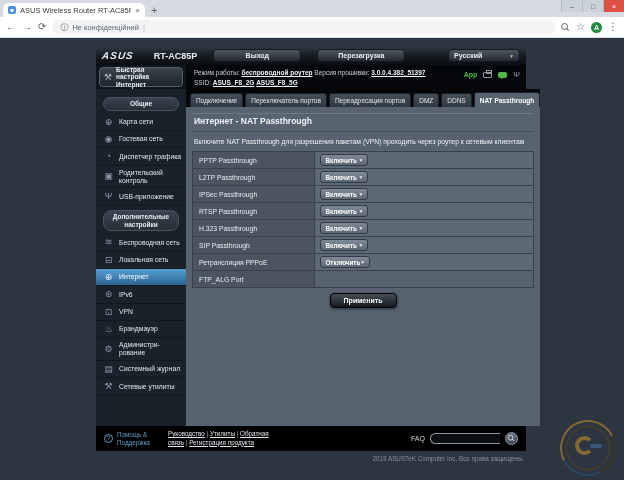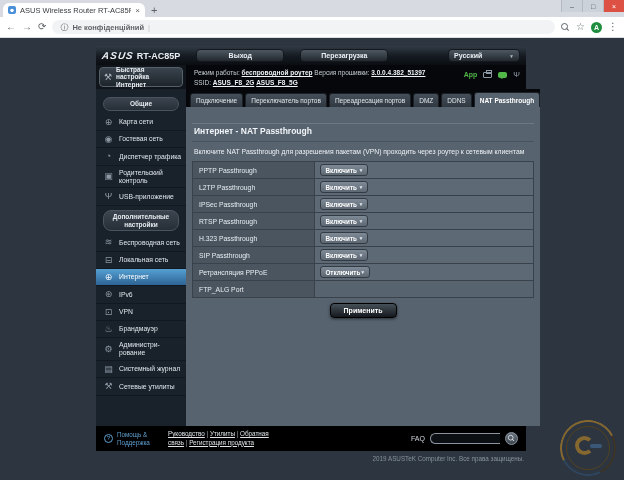--- a/index.html
+++ b/index.html
@@ -15,36 +15,36 @@
   .tclose { font-size:8px; color:#5f6368; cursor:pointer; }
   .newtab { font-size:11px; color:#5f6368; margin-left:6px; padding-bottom:1px; cursor:pointer; }
   .wincontrols { position:absolute; right:0; top:0; display:flex; height:12px; }
   .wc { width:21px; height:12px; display:flex; align-items:center; justify-content:center; font-size:7px; color:#454c54; background:#ccd2d9; border-left:1px solid #b4bac2; }
   .wc.close { background:#dd5144; color:#fff; }
 
   .toolbar { height:20px; background:#fff; display:flex; align-items:center; padding:0 6px; gap:6px; }
   .navic { font-size:10px; color:#5f6368; line-height:1; cursor:pointer; }
   .urlbox { flex:1; height:14px; background:#f1f3f4; border-radius:7px; display:flex; align-items:center; gap:4px; padding:0 8px; font-size:7.5px; }
   .sec-ic { color:#5f6368; font-size:8px; }
-  .sec-tx { color:#5f6368;font-weight:bold; }
+  .sec-tx { color:#5f6368; }
   .url-sep { color:#c0c4c8; }
   .url-tx { color:#202124; }
   .mag { position:relative; width:9px; height:9px; display:inline-block; color:#5f6368; cursor:pointer; }
   .mag::before { content:""; position:absolute; width:5px; height:5px; border:1.2px solid currentColor; border-radius:50%; left:0; top:0; }
   .mag::after { content:""; position:absolute; width:3.2px; height:1.3px; background:currentColor; transform:rotate(45deg); left:5px; top:6.2px; }
   .avatar { width:11px; height:11px; border-radius:50%; background:#1e8e3e; color:#fff; font-size:7px; font-weight:bold; display:flex; align-items:center; justify-content:center; cursor:pointer; }
   .chromediv { height:1px; background:#dadce0; }
 
   
   .page { height:442px; background:#2c3540; position:relative; padding-top:8px; }
   .app { width:430px; margin-left:96px; position:relative; }
 
   .banner { height:19px; background:linear-gradient(180deg,#313a44 0%,#141a20 55%,#0a0e13 100%); display:flex; align-items:center; padding:0 6px; }
   .brand { font-weight:800; font-style:italic; letter-spacing:1px; transform:skewX(-8deg); color:#e9eef3; font-size:10px; }
-  .model { color:#e9eef3; font-size:9px; font-weight:bold; margin-left:3px; }
+  .model { color:#e9eef3; font-size:9px; font-weight:bold; margin-left:20px; }
   .hbtn { min-width:88px; height:13px; margin-left:16px; background:linear-gradient(#4d5761,#23292f); border:1px solid #14181d; border-radius:4px; color:#e9eef3; font-size:7px; font-weight:bold; display:flex; align-items:center; justify-content:center; cursor:pointer; }
   .langbtn { margin-left:auto; min-width:72px; height:13px; background:linear-gradient(#4d5761,#23292f); border:1px solid #14181d; border-radius:4px; color:#e9eef3; font-size:7px; font-weight:bold; display:flex; align-items:center; justify-content:space-between; padding:0 5px; cursor:pointer; }
   .caret { font-size:5px; color:#aeb7c0; }
 
   .subhdr { height:24px; display:flex; background:#05070a; }
   .qzone { width:90px; flex:0 0 auto; display:flex; align-items:center; justify-content:center; background:#10151b; }
   .qsetup { width:84px; height:20px; background:linear-gradient(#3a444e,#1d242b); border:1px solid #566069; border-radius:4px; display:flex; align-items:center; gap:4px; padding:0 4px; color:#e9eef3; font-size:6.5px; font-weight:bold; line-height:1.15; cursor:pointer; }
   .qicon { font-size:9px; color:#aeb7c0; }
   .infob { flex:1; position:relative; padding:3px 6px 0 8px; font-size:6.5px; color:#c6ced6; line-height:1.5; }
   .ilink { color:#eef3f7; font-weight:bold; text-decoration:underline; cursor:pointer; }
@@ -62,21 +62,21 @@
   .sitem { display:flex; align-items:center; gap:5px; padding:3px 3px 3px 7px; color:#dfe6ec; font-size:6.8px; line-height:1.15; cursor:pointer; border-bottom:1px solid #12181f; }
   .sicon { width:11px; flex:0 0 auto; font-size:9px; color:#8d99a5; text-align:center; }
   .sitem.active { background:linear-gradient(#56a0d3,#2d6495); color:#fff; }
   .sitem.active .sicon { color:#eaf3fa; }
 
   .content { flex:1; display:flex; flex-direction:column; }
   .tabsrow { height:18px; background:#05070a; display:flex; align-items:flex-end; padding-left:4px; gap:2px; }
   .rtab { background:linear-gradient(#454f59,#303841); border:1px solid #1a2026; border-bottom:none; border-radius:3px 3px 0 0; color:#dfe5ea; font-size:6.5px; padding:3px 5px 3px 5px; white-space:nowrap; cursor:pointer; }
   .rtab.active { background:#57636f; color:#fff; font-weight:bold; padding-top:4px; }
 
-  .panel { flex:1; background:#57636f; padding:16px 6px 0 6px; position:relative; }
+  .panel { flex:1; background:#57636f; padding:6px 6px 0 6px; position:relative; }
   .ptitle { color:#f2f5f8; font-size:8.5px; font-weight:bold; padding:3px 2px 5px 2px; border-bottom:1px solid #49525c; box-shadow:0 1px 0 #6d7985 inset; }
   .pdesc { color:#eef2f5; font-size:6.8px; margin:6px 2px 6px 2px; }
   .ntable { border:1px solid #39424b; border-bottom:none; }
   .trow { display:flex; height:17px; border-bottom:1px solid #39424b; }
   .tlabel { width:36%; background:#4a5560; color:#e8edf2; font-size:6.8px; display:flex; align-items:center; padding:0 6px; border-right:1px solid #39424b; }
   .tval { flex:1; background:#5d6975; display:flex; align-items:center; padding:0 5px; }
   .ddl { min-width:48px; height:12px; background:linear-gradient(#7e8a96,#5d6873); border:1px solid #323a43; border-radius:3px; color:#fff; font-size:6.3px; font-weight:bold; display:flex; align-items:center; justify-content:space-between; padding:0 4px; cursor:pointer; }
   .ddl .caret { color:#e4e9ee; }
   .pinput { width:32px; height:11px; background:#4d5964; border:1px solid #9aa4ae; color:#fff; font-size:6.8px; padding:0 3px; font-family:inherit; }
   .applyzone { display:flex; justify-content:center; padding:5px 0 0 0; }

